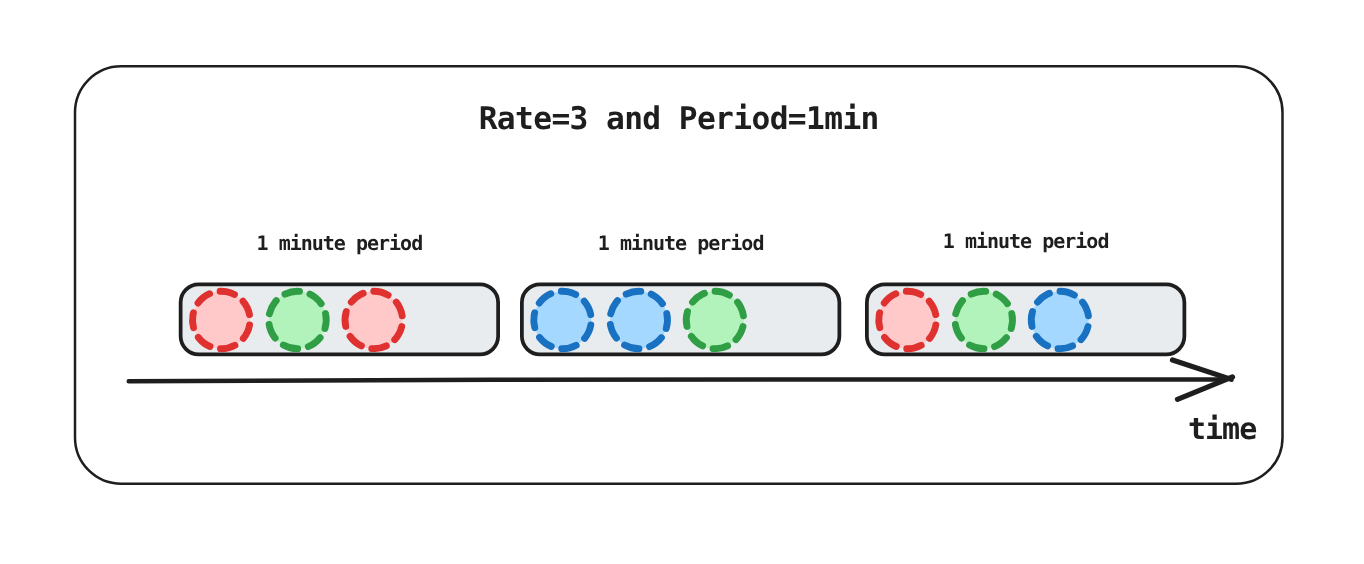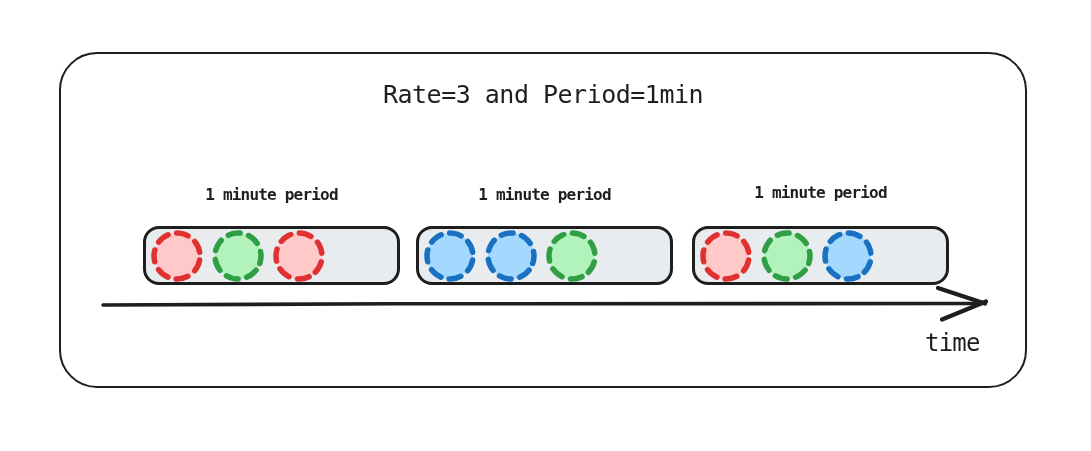--- a/index.html
+++ b/index.html
@@ -26,21 +26,21 @@
     border-radius: 38px;
     box-sizing: border-box;
   }
   .title {
     position: absolute;
     left: 59px;
     top: 80px;
     width: 968px;
     text-align: center;
     font-size: 25px;
-    font-weight: 400;
+    font-weight: 700;
     letter-spacing: -0.5px;
     white-space: pre;
   }
   .period-label {
     position: absolute;
     top: 185px;
     height: 28px;
     text-align: center;
     font-size: 16px;
     font-weight: 600;
@@ -75,23 +75,23 @@
     position: absolute;
     left: 95px;
     top: 283px;
     overflow: visible;
   }
   .time-label {
     position: absolute;
     left: 925px;
     top: 329px;
     width: 80px;
-    text-align: left;
+    text-align: right;
     font-size: 24px;
-    font-weight: 400;
+    font-weight: 700;
     letter-spacing: -0.8px;
   }
 </style>
 </head>
 <body>
 
 <div class="canvas">
 
   <div class="frame"></div>
 

